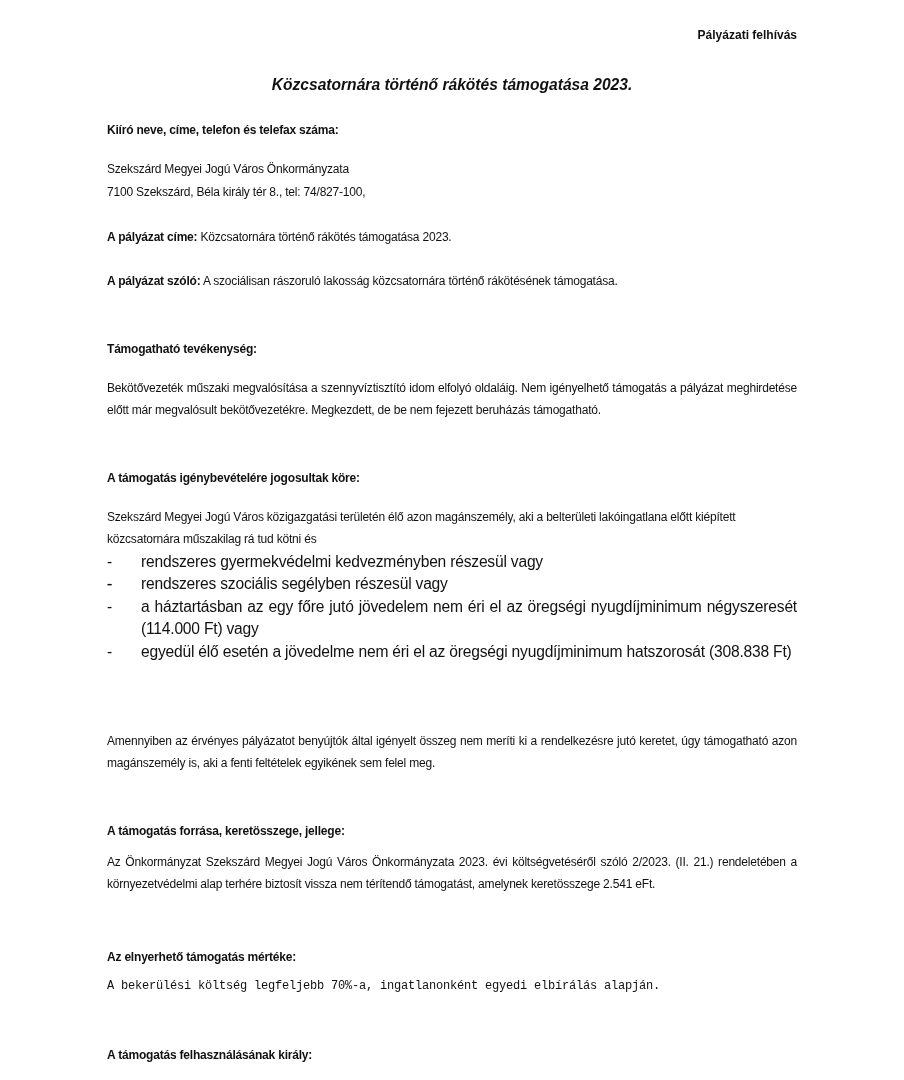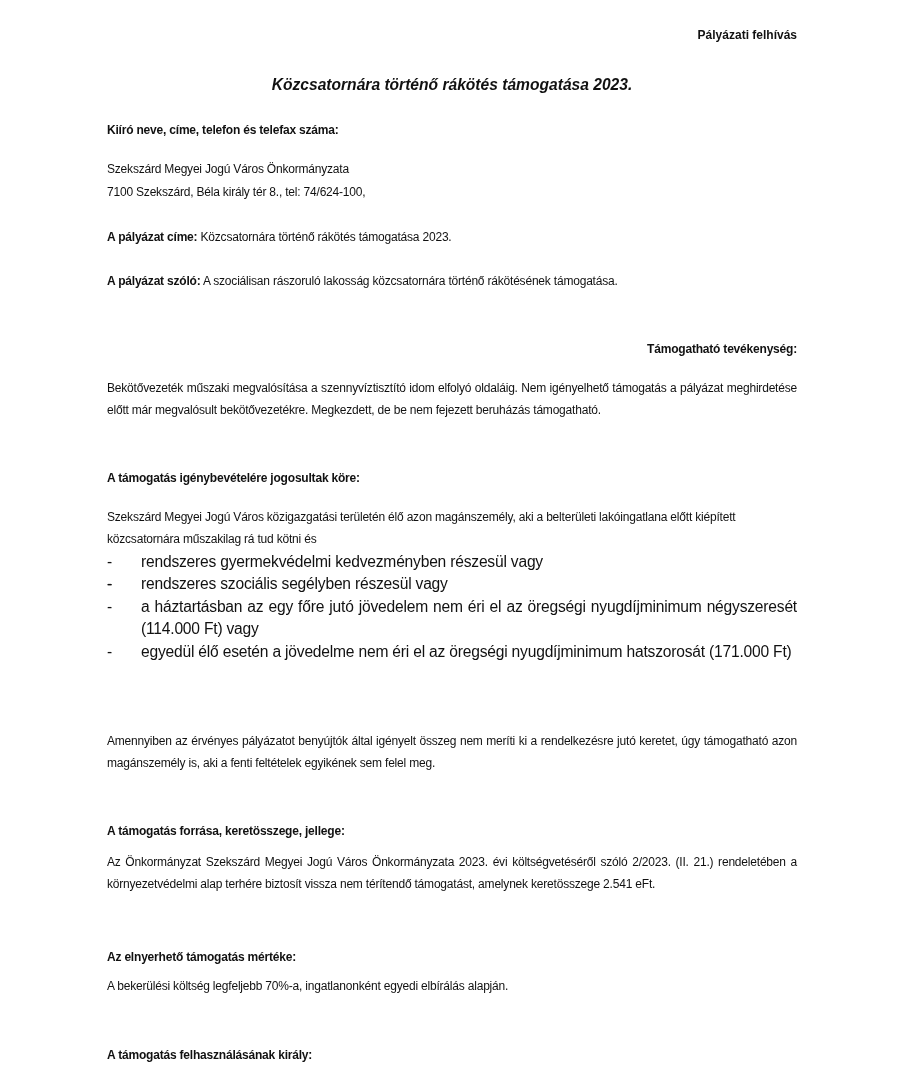--- a/index.html
+++ b/index.html
@@ -21,46 +21,46 @@
 </style>
 </head>
 <body>
 
 <div class="page">
   <div class="title">Pályázati felhívás</div>
   <div class="subtitle">Közcsatornára történő rákötés támogatása 2023.</div>
 
   <div class="p b" style="top:119px;">Kiíró neve, címe, telefon és telefax száma:</div>
   <div class="p" style="top:158px;">Szekszárd Megyei Jogú Város Önkormányzata</div>
-  <div class="p" style="top:181px;">7100 Szekszárd, Béla király tér 8., tel: 74/624-100,</div>
+  <div class="p" style="top:181px;">7100 Szekszárd, Béla király tér 8., tel: 74/827-100,</div>
 
   <div class="p" style="top:226px;">
     <span class="b">A pályázat címe:</span><span> Közcsatornára történő rákötés támogatása 2023.</span>
   </div>
 
   <div class="p just" style="top:270px;">
     <span class="b">A pályázat szóló:</span><span> A szociálisan rászoruló lakosság közcsatornára történő rákötésének támogatása.</span>
   </div>
 
-  <div class="p b" style="top:338px;text-align:right;">Támogatható tevékenység:</div>
+  <div class="p b" style="top:338px;">Támogatható tevékenység:</div>
   <div class="p just" style="top:377px;">Bekötővezeték műszaki megvalósítása a szennyvíztisztító idom elfolyó oldaláig. Nem igényelhető támogatás a pályázat meghirdetése előtt már megvalósult bekötővezetékre. Megkezdett, de be nem fejezett beruházás támogatható.</div>
 
   <div class="p b" style="top:467px;">A támogatás igénybevételére jogosultak köre:</div>
   <div class="p" style="top:506px;">Szekszárd Megyei Jogú Város közigazgatási területén élő azon magánszemély, aki a belterületi lakóingatlana előtt kiépített közcsatornára műszakilag rá tud kötni és</div>
 
   <ul class="list" style="top:551px;">
     <li><span class="dash">-</span><span>rendszeres gyermekvédelmi kedvezményben részesül vagy</span></li>
     <li><span class="dash">-</span></li>
     <li><span class="dash">-</span><span>rendszeres szociális segélyben részesül vagy</span></li>
     <li><span class="dash">-</span><span>a háztartásban az egy főre jutó jövedelem nem éri el az öregségi nyugdíjminimum négyszeresét (114.000 Ft) vagy</span></li>
-    <li><span class="dash">-</span><span>egyedül élő esetén a jövedelme nem éri el az öregségi nyugdíjminimum hatszorosát (171.000 Ft)</span></li>
+    <li><span class="dash">-</span><span>egyedül élő esetén a jövedelme nem éri el az öregségi nyugdíjminimum hatszorosát (308.838 Ft)</span></li>
   </ul>
 
   <div class="p just" style="top:730px;">Amennyiben az érvényes pályázatot benyújtók által igényelt összeg nem meríti ki a rendelkezésre jutó keretet, úgy támogatható azon magánszemély is, aki a fenti feltételek egyikének sem felel meg.</div>
 
   <div class="p b" style="top:820px;">A támogatás forrása, keretösszege, jellege:</div>
   <div class="p just" style="top:851px;">Az Önkormányzat Szekszárd Megyei Jogú Város Önkormányzata 2023. évi költségvetéséről szóló 2/2023. (II. 21.) rendeletében a környezetvédelmi alap terhére biztosít vissza nem térítendő támogatást, amelynek keretösszege 2.541 eFt.</div>
 
   <div class="p b" style="top:946px;">Az elnyerhető támogatás mértéke:</div>
-  <div class="p" style="top:975px;">A bekerülési költség legfeljebb 70%-a, ingatlanonként egyedi elbírálás alapján.</div>
+  <div class="p" style="top:975px;font-family:Liberation Mono, monospace;">A bekerülési költség legfeljebb 70%-a, ingatlanonként egyedi elbírálás alapján.</div>
 
   <div class="p b" style="top:1044px;">A támogatás felhasználásának király:</div>
 </div>
 
 </body></html>

